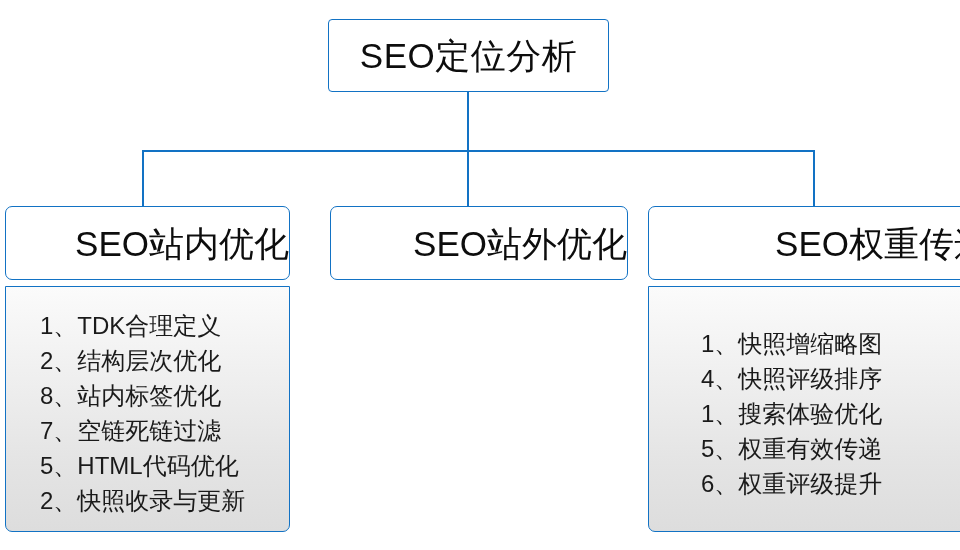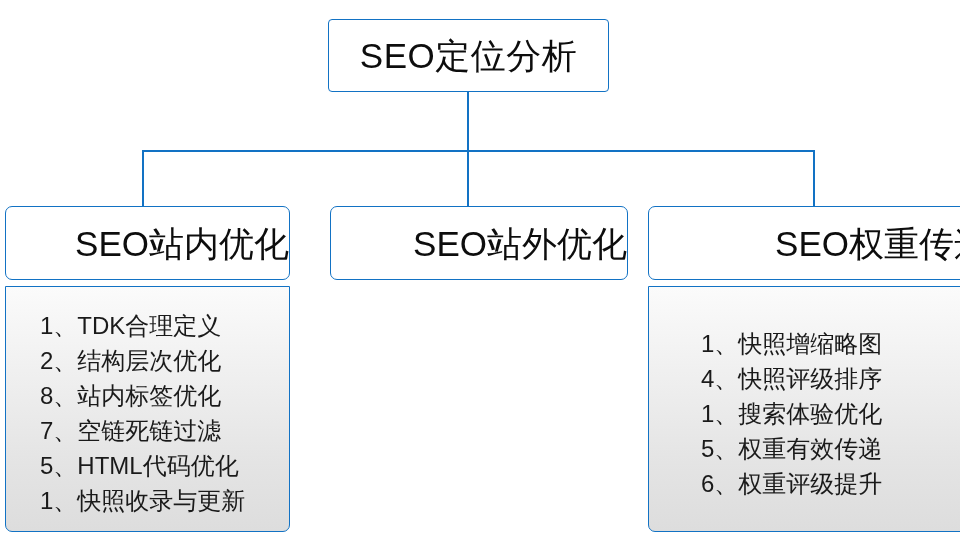--- a/index.html
+++ b/index.html
@@ -125,21 +125,21 @@
     <div class="col-header">
       <span class="col-header-label">SEO站内优化</span>
     </div>
     <div class="col-body">
       <ul class="item-list">
         <li class="item">1、TDK合理定义</li>
         <li class="item">2、结构层次优化</li>
         <li class="item">8、站内标签优化</li>
         <li class="item">7、空链死链过滤</li>
         <li class="item">5、HTML代码优化</li>
-        <li class="item">1、快照收录与更新</li>
+        <li class="item">2、快照收录与更新</li>
       </ul>
     </div>
   </div>
 
   <div class="column col-2">
     <div class="col-header">
       <span class="col-header-label">SEO站外优化</span>
     </div>
   </div>
 

